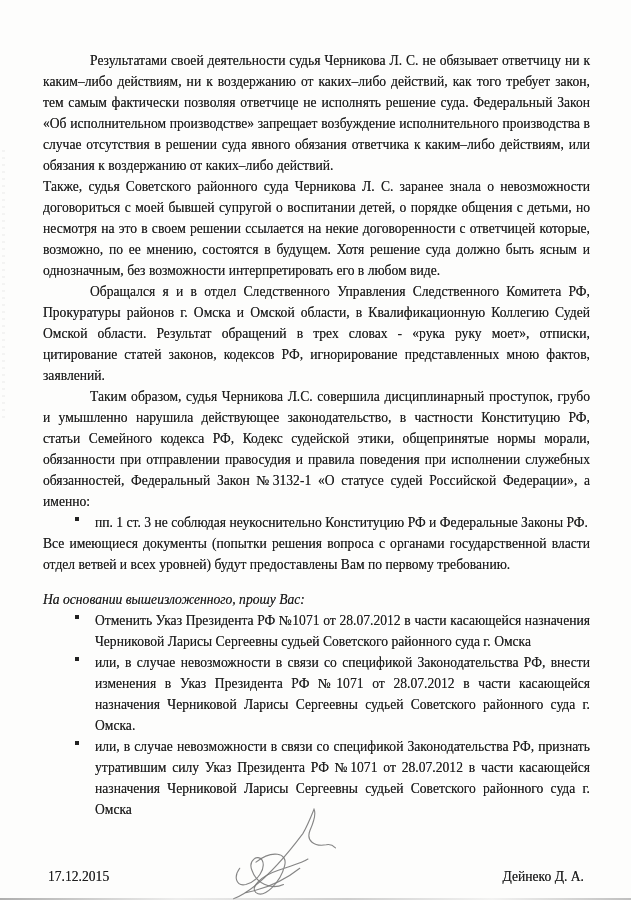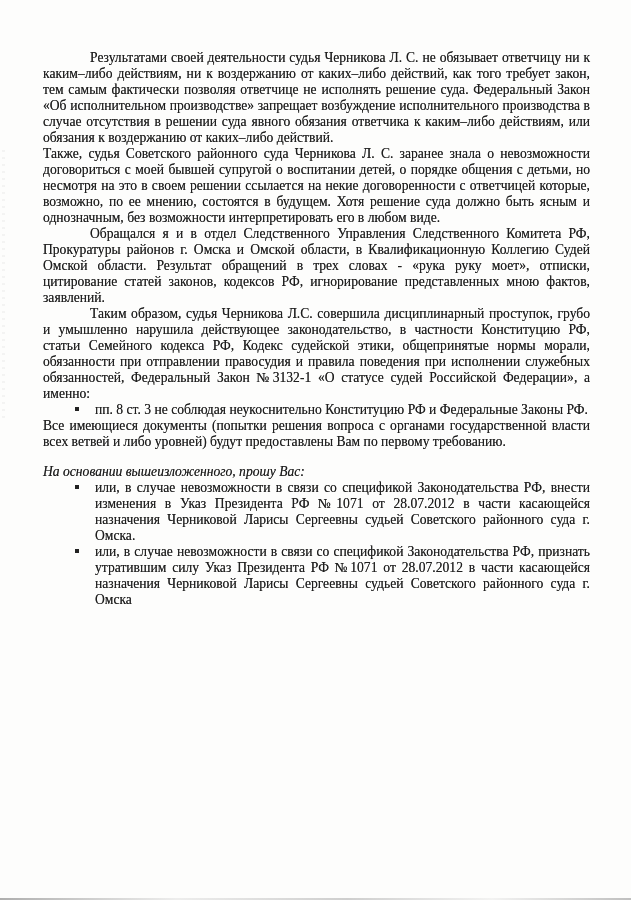--- a/index.html
+++ b/index.html
@@ -9,21 +9,21 @@
   }
   .page {
     position: relative;
     width: 631px;
     height: 900px;
     margin: 0;
     background: #fdfdfc;
     overflow: hidden;
     font-family: "Liberation Serif", "DejaVu Serif", serif;
     font-size: 13.6px;
-    line-height: 16px;
+    line-height: 21px;
     color: #1f1f1f;
     box-sizing: border-box;
     padding: 50px 41px 0 43px;
   }
   
   .page::after {
     content: "";
     position: absolute;
     left: 0; right: 0; bottom: 0;
     height: 2px;
@@ -105,32 +105,46 @@
 
   <div class="doc-body">
     <p class="indent">Результатами своей деятельности судья Черникова Л. С. не обязывает ответчицу ни к каким–либо действиям, ни к воздержанию от каких–либо действий, как того требует закон, тем самым фактически позволяя ответчице не исполнять решение суда. Федеральный Закон «Об исполнительном производстве» запрещает возбуждение исполнительного производства в случае отсутствия в решении суда явного обязания ответчика к каким–либо действиям, или обязания к воздержанию от каких–либо действий.</p>
     <p>Также, судья Советского районного суда Черникова Л. С. заранее знала о невозможности договориться с моей бывшей супругой о воспитании детей, о порядке общения с детьми, но несмотря на это в своем решении ссылается на некие договоренности с ответчицей которые, возможно, по ее мнению, состоятся в будущем. Хотя решение суда должно быть ясным и однозначным, без возможности интерпретировать его в любом виде.</p>
     <p class="indent">Обращался я и в отдел Следственного Управления Следственного Комитета РФ, Прокуратуры районов г. Омска и Омской области, в Квалификационную Коллегию Судей Омской области. Результат обращений в трех словах - «рука руку моет», отписки, цитирование статей законов, кодексов РФ, игнорирование представленных мною фактов, заявлений.</p>
     <p class="indent">Таким образом, судья Черникова Л.С. совершила дисциплинарный проступок, грубо и умышленно нарушила действующее законодательство, в частности Конституцию РФ, статьи Семейного кодекса РФ, Кодекс судейской этики, общепринятые нормы морали, обязанности при отправлении правосудия и правила поведения при исполнении служебных обязанностей, Федеральный Закон №3132-1 «О статусе судей Российской Федерации», а именно:</p>
 
     <ul class="bullets">
       <li>
         <span class="bullet-sq"></span>
-        <span>пп. 8 ст. 3 не соблюдая неукоснительно Конституцию РФ и Федеральные Законы РФ.</span>
+        <span>пп. 1 ст. 3 не соблюдая неукоснительно Конституцию РФ и Федеральные Законы РФ.</span>
       </li>
     </ul>
 
-    <p>Все имеющиеся документы (попытки решения вопроса с органами государственной власти всех ветвей и либо уровней) будут предоставлены Вам по первому требованию.</p>
+    <p>Все имеющиеся документы (попытки решения вопроса с органами государственной власти отдел ветвей и всех уровней) будут предоставлены Вам по первому требованию.</p>
     <p class="request-intro">На основании вышеизложенного, прошу Вас:</p>
 
     <ul class="bullets">
+      <li>
+        <span class="bullet-sq"></span>
+        <span>Отменить Указ Президента РФ №1071 от 28.07.2012 в части касающейся назначения Черниковой Ларисы Сергеевны судьей Советского районного суда г. Омска</span>
+      </li>
       <li>
         <span class="bullet-sq"></span>
         <span>или, в случае невозможности в связи со спецификой Законодательства РФ, внести изменения в Указ Президента РФ №1071 от 28.07.2012 в части касающейся назначения Черниковой Ларисы Сергеевны судьей Советского районного суда г. Омска.</span>
       </li>
       <li>
         <span class="bullet-sq"></span>
         <span>или, в случае невозможности в связи со спецификой Законодательства РФ, признать утратившим силу Указ Президента РФ №1071 от 28.07.2012 в части касающейся назначения Черниковой Ларисы Сергеевны судьей Советского районного суда г. Омска</span>
       </li>
     </ul>
   </div>
 
+  <div class="footer">
+    <span class="date">17.12.2015</span>
+    <svg class="signature" viewBox="0 0 115 110" aria-hidden="true">
+      <path d="M 8,98 C 28,90 52,66 76,34 C 80,27 85,15 87,10 C 89,14 86,24 83,31 C 79,41 87,47 99,45 C 103,44 106,46 108,48"></path>
+      <path d="M 14,68 C 8,76 10,86 20,84 C 32,81 40,68 36,60 C 32,54 22,60 26,70 C 30,82 44,90 57,84"></path>
+      <path d="M 30,62 C 45,50 62,52 58,66 C 54,82 38,98 30,92 C 24,87 34,76 52,70 C 66,65 75,63 81,59"></path>
+      <path d="M 20,92 C 40,88 58,80 73,68"></path>
+    </svg>
+    <span class="signer">Дейнеко Д. А.</span>
+  </div>
 </div>
 
 </body></html>

